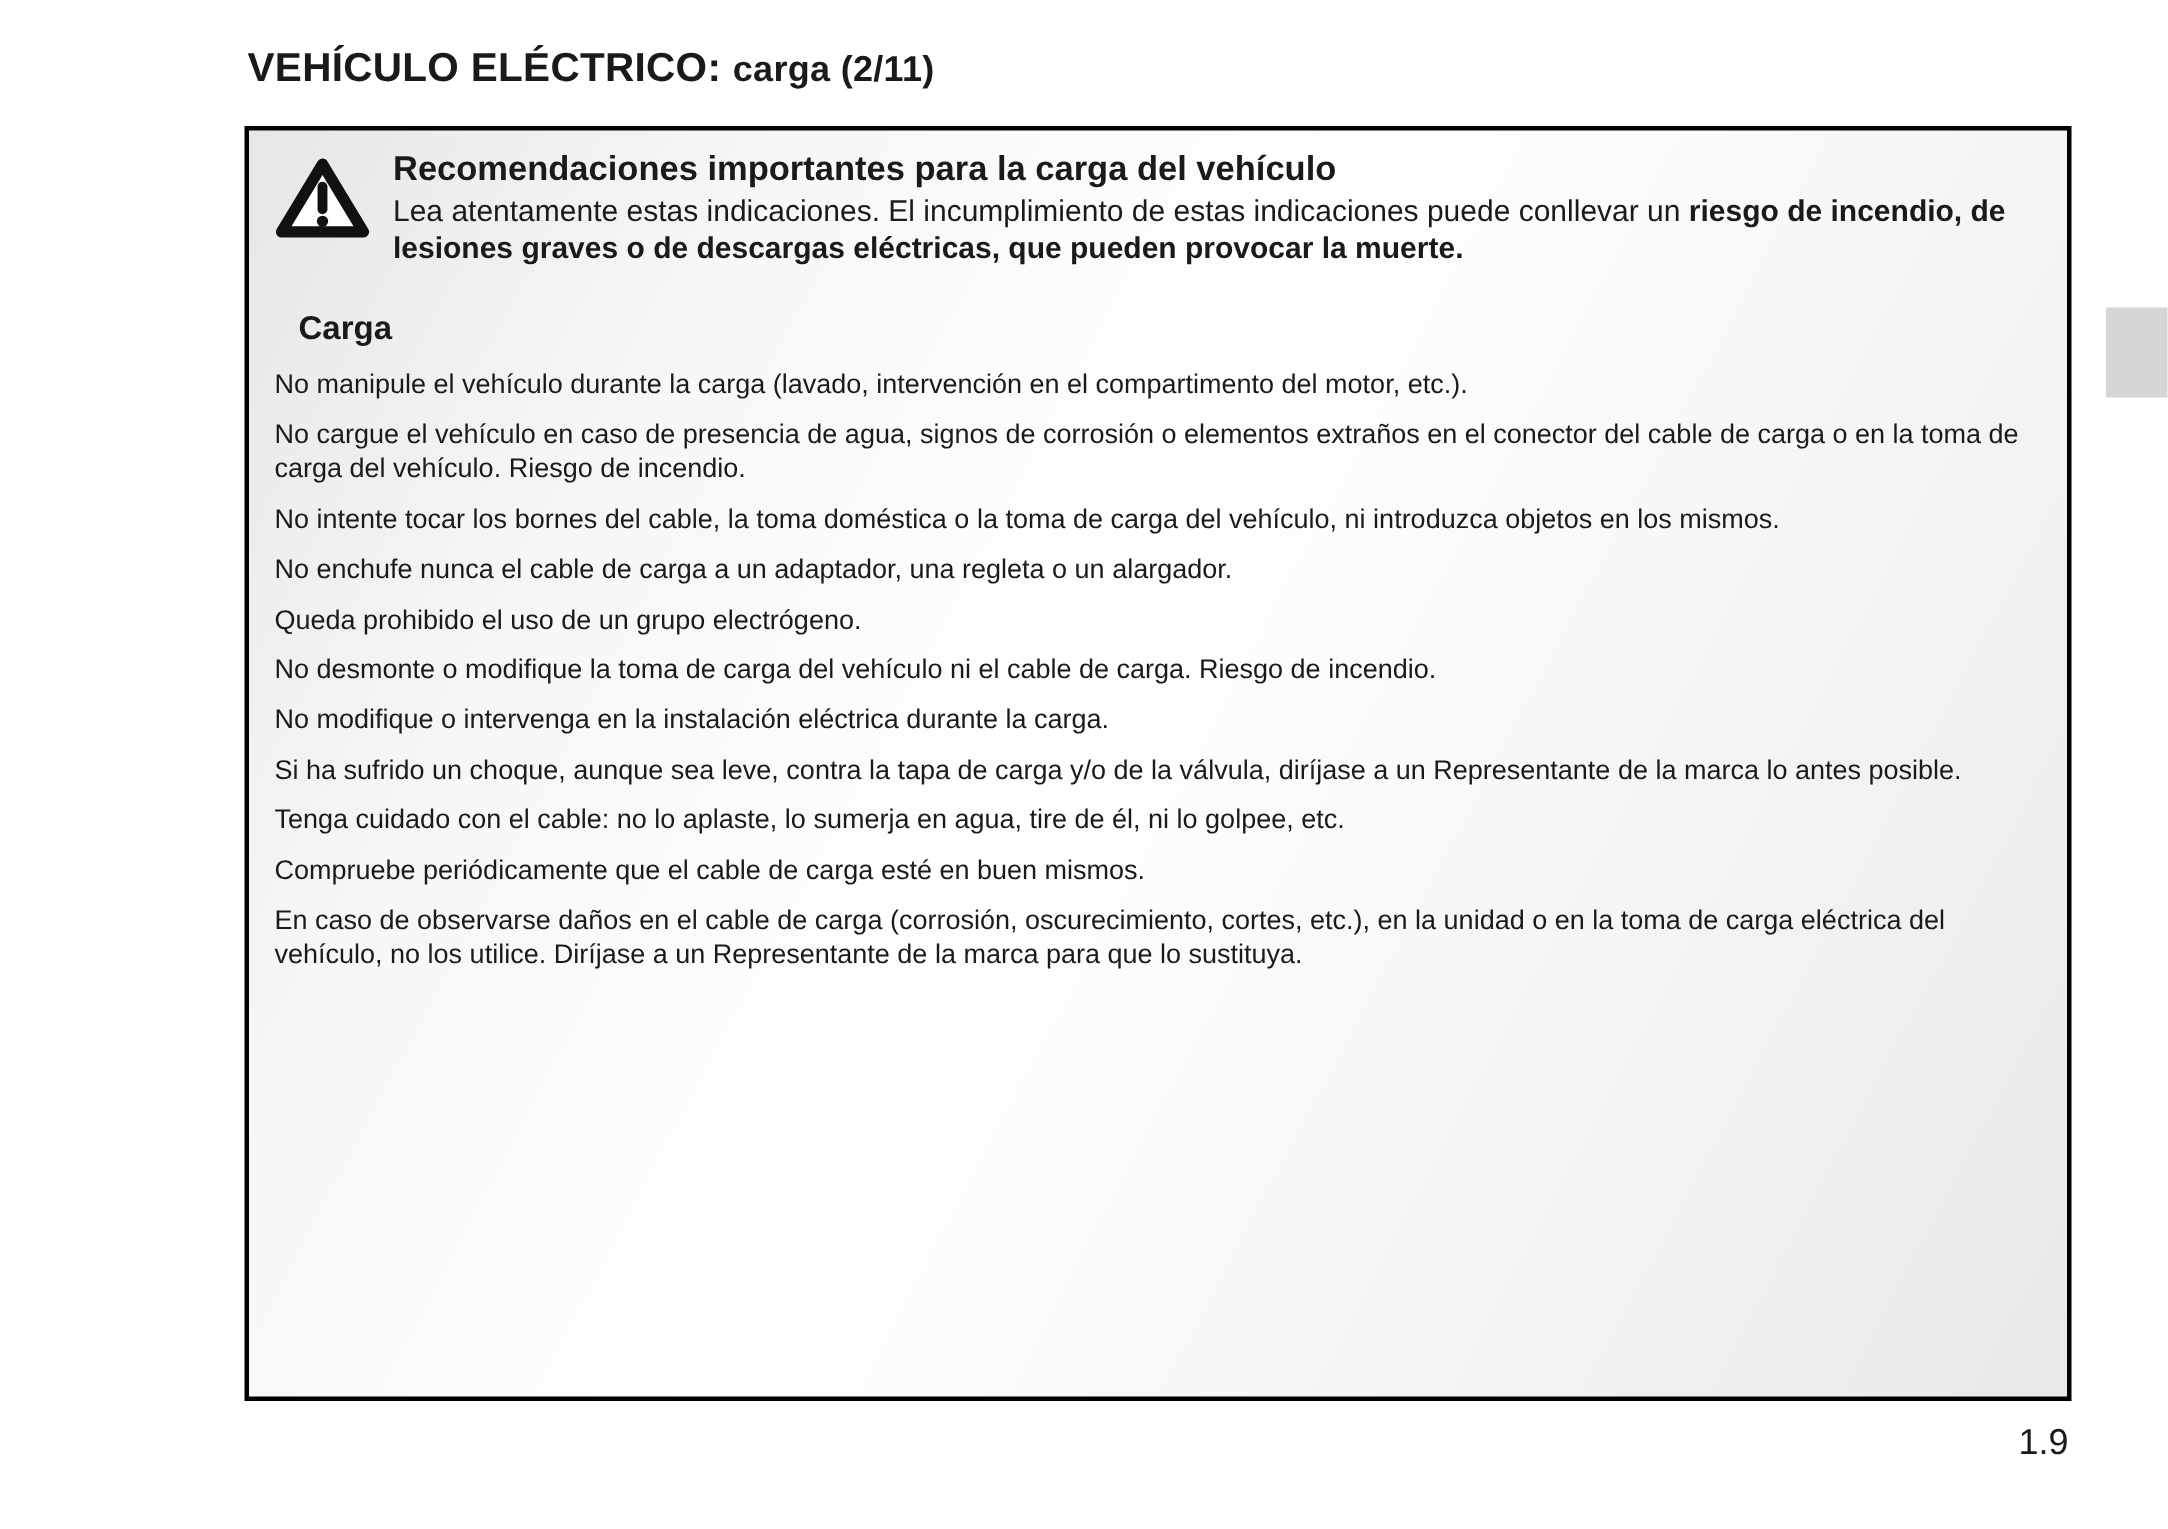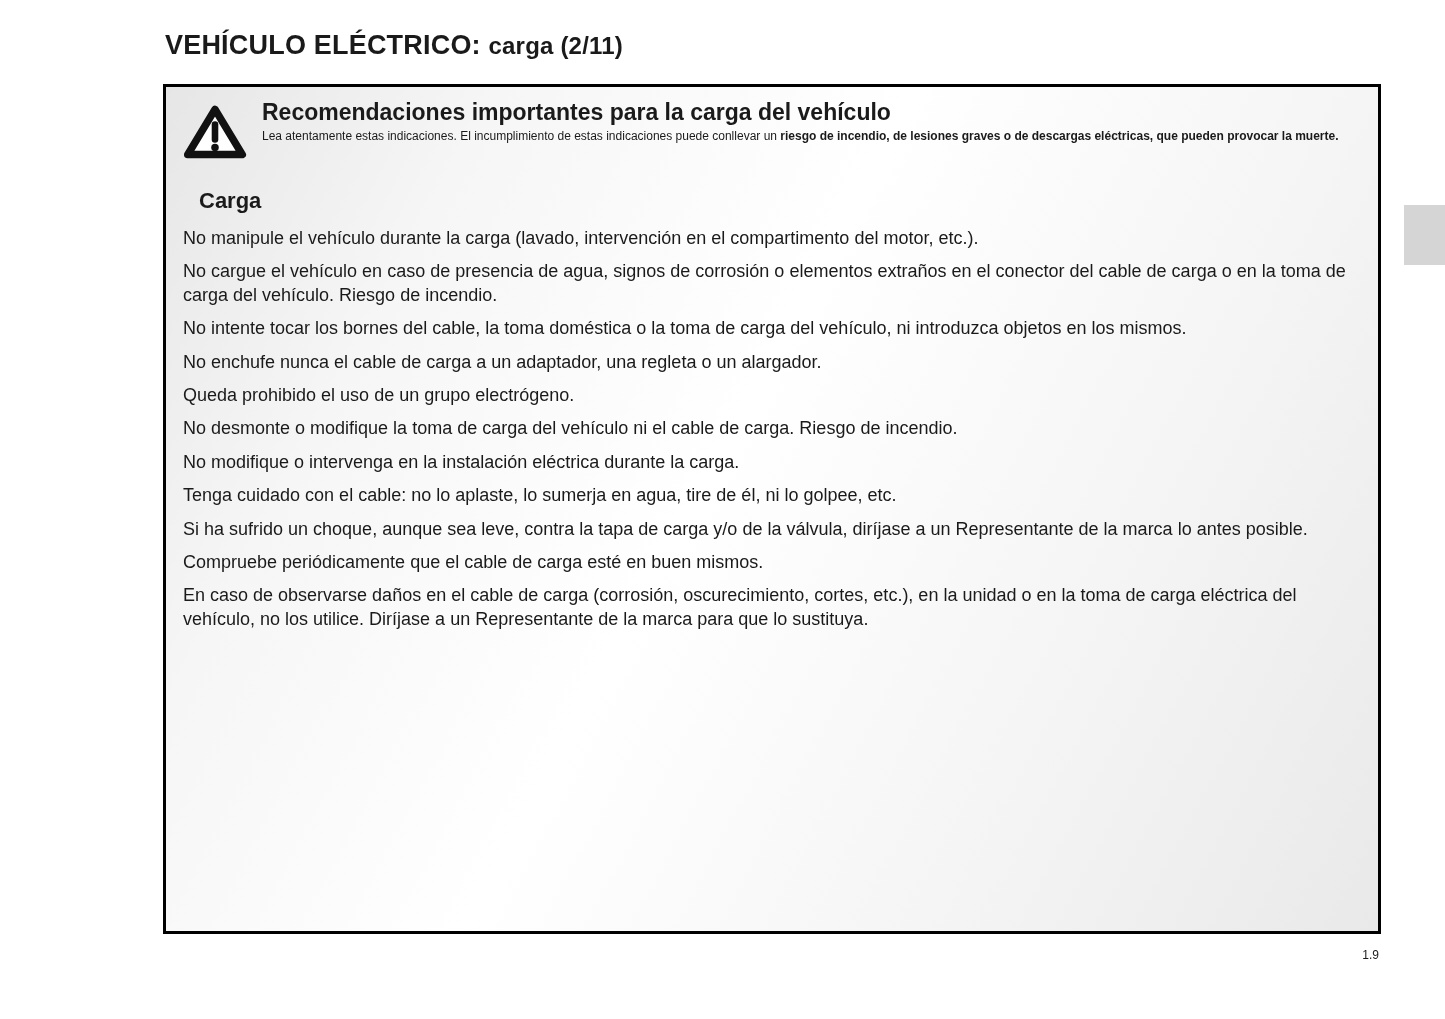--- a/index.html
+++ b/index.html
@@ -45,41 +45,41 @@
     margin-top: 4px;
   }
   .warning-icon svg { display: block; }
   .warning-textwrap { flex: 1 1 auto; }
   .warning-title {
     font-size: 23px;
     font-weight: bold;
     margin-bottom: 3px;
   }
   .warning-body {
-    font-size: 12px;
+    font-size: 20px;
     line-height: 1.24;
     font-weight: normal;
   }
   .warning-body strong { font-weight: bold; }
   .section-heading {
     font-size: 22px;
     font-weight: bold;
     margin: 27px 0 13px 16px;
   }
   .paragraphs { }
   .body-para {
     font-size: 18px;
     line-height: 1.3;
     margin-bottom: 10px;
   }
   .page-number {
     position: absolute;
     right: 66px;
     top: 948px;
-    font-size: 12px;
+    font-size: 24px;
     color: #1a1a1a;
   }
   .side-tab {
     position: absolute;
     right: 0;
     top: 205px;
     width: 41px;
     height: 60px;
     background: #d5d5d5;
   }
@@ -107,22 +107,22 @@
   <h3 class="section-heading">Carga</h3>
 
   <div class="paragraphs">
       <p class="body-para">No manipule el vehículo durante la carga (lavado, intervención en el compartimento del motor, etc.).</p>
       <p class="body-para">No cargue el vehículo en caso de presencia de agua, signos de corrosión o elementos extraños en el conector del cable de carga o en la toma de carga del vehículo. Riesgo de incendio.</p>
       <p class="body-para">No intente tocar los bornes del cable, la toma doméstica o la toma de carga del vehículo, ni introduzca objetos en los mismos.</p>
       <p class="body-para">No enchufe nunca el cable de carga a un adaptador, una regleta o un alargador.</p>
       <p class="body-para">Queda prohibido el uso de un grupo electrógeno.</p>
       <p class="body-para">No desmonte o modifique la toma de carga del vehículo ni el cable de carga. Riesgo de incendio.</p>
       <p class="body-para">No modifique o intervenga en la instalación eléctrica durante la carga.</p>
+      <p class="body-para">Si ha sufrido un choque, aunque sea leve, contra la tapa de carga y/o de la válvula, diríjase a un Representante de la marca lo antes posible.</p>
       <p class="body-para">Tenga cuidado con el cable: no lo aplaste, lo sumerja en agua, tire de él, ni lo golpee, etc.</p>
-      <p class="body-para">Si ha sufrido un choque, aunque sea leve, contra la tapa de carga y/o de la válvula, diríjase a un Representante de la marca lo antes posible.</p>
       <p class="body-para">Compruebe periódicamente que el cable de carga esté en buen mismos.</p>
       <p class="body-para">En caso de observarse daños en el cable de carga (corrosión, oscurecimiento, cortes, etc.), en la unidad o en la toma de carga eléctrica del vehículo, no los utilice. Diríjase a un Representante de la marca para que lo sustituya.</p>
     </div>
 </div>
 
 <div class="page-number">1.9</div>
 
 <div class="side-tab"></div>
 
 </body></html>

